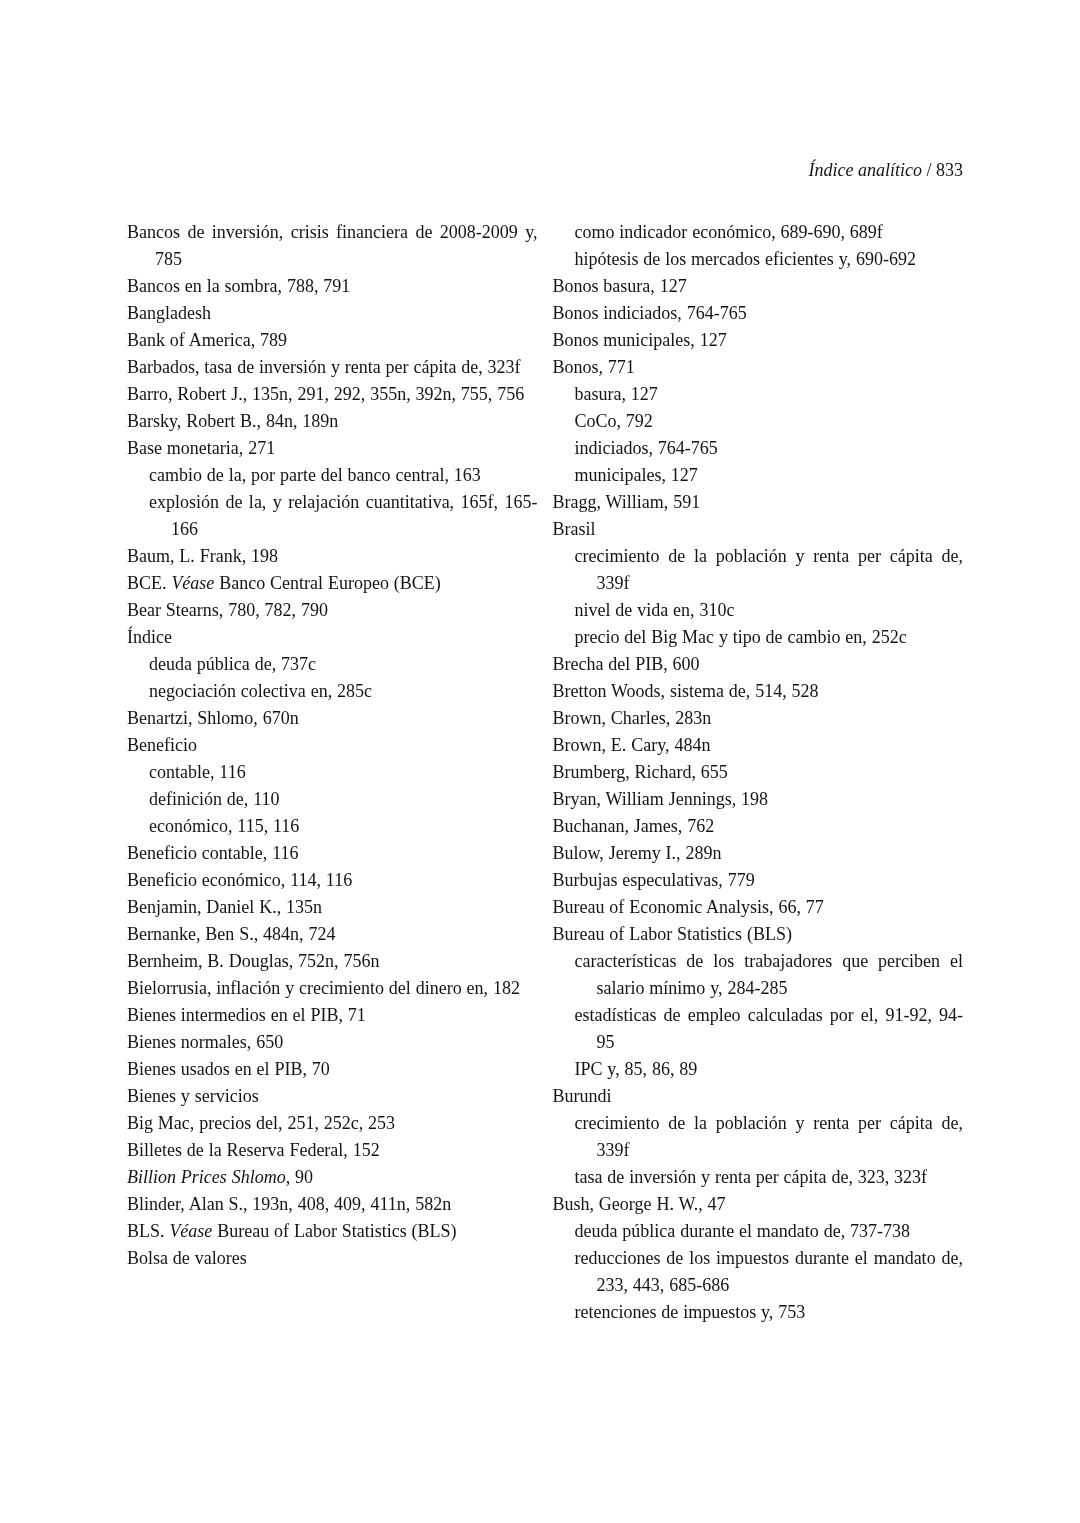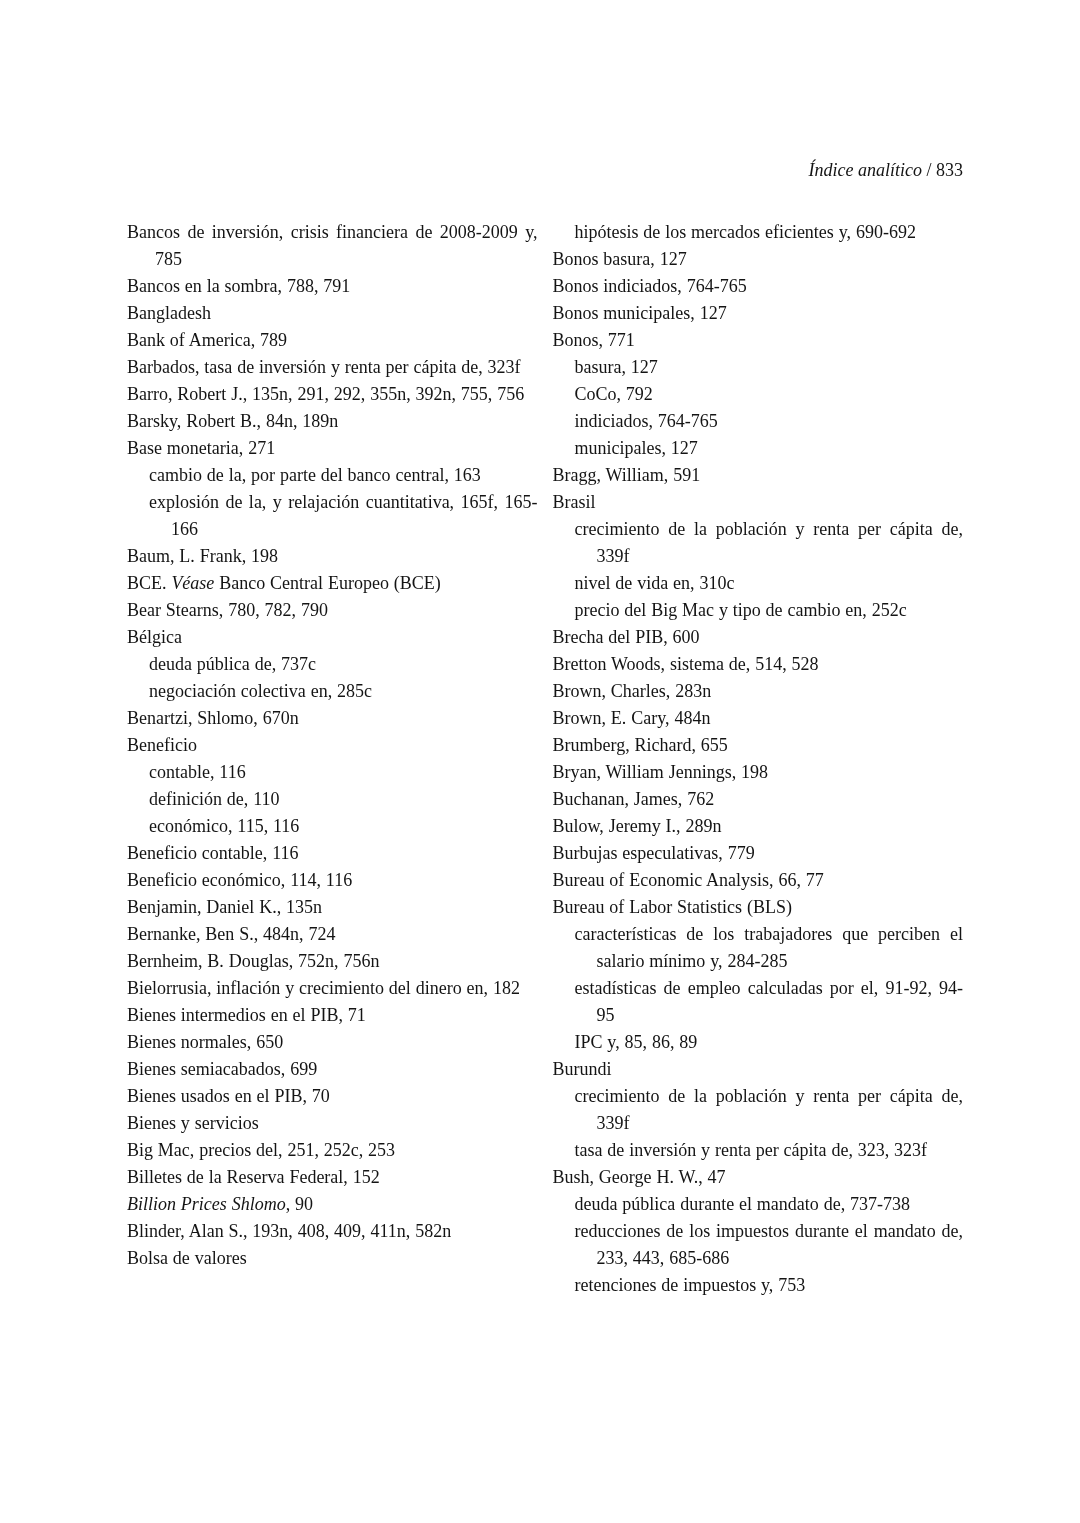--- a/index.html
+++ b/index.html
@@ -71,46 +71,47 @@
         <div class="entry level-0"><span>Bank of America, 789</span></div>
         <div class="entry level-0"><span>Barbados, tasa de inversión y renta per cápita de, 323f</span></div>
         <div class="entry level-0"><span>Barro, Robert J., 135n, 291, 292, 355n, 392n, 755, 756</span></div>
         <div class="entry level-0"><span>Barsky, Robert B., 84n, 189n</span></div>
         <div class="entry level-0"><span>Base monetaria, 271</span></div>
         <div class="entry level-1"><span>cambio de la, por parte del banco central, 163</span></div>
         <div class="entry level-1"><span>explosión de la, y relajación cuantitativa, 165f, 165-166</span></div>
         <div class="entry level-0"><span>Baum, L. Frank, 198</span></div>
         <div class="entry level-0"><span>BCE. </span><span class="it">Véase</span><span> Banco Central Europeo (BCE)</span></div>
         <div class="entry level-0"><span>Bear Stearns, 780, 782, 790</span></div>
-        <div class="entry level-0"><span>Bélgica</span></div>
+        <div class="entry level-0"><span>Índice</span></div>
         <div class="entry level-1"><span>deuda pública de, 737c</span></div>
         <div class="entry level-1"><span>negociación colectiva en, 285c</span></div>
         <div class="entry level-0"><span>Benartzi, Shlomo, 670n</span></div>
         <div class="entry level-0"><span>Beneficio</span></div>
         <div class="entry level-1"><span>contable, 116</span></div>
         <div class="entry level-1"><span>definición de, 110</span></div>
         <div class="entry level-1"><span>económico, 115, 116</span></div>
         <div class="entry level-0"><span>Beneficio contable, 116</span></div>
         <div class="entry level-0"><span>Beneficio económico, 114, 116</span></div>
         <div class="entry level-0"><span>Benjamin, Daniel K., 135n</span></div>
         <div class="entry level-0"><span>Bernanke, Ben S., 484n, 724</span></div>
         <div class="entry level-0"><span>Bernheim, B. Douglas, 752n, 756n</span></div>
         <div class="entry level-0"><span>Bielorrusia, inflación y crecimiento del dinero en, 182</span></div>
         <div class="entry level-0"><span>Bienes intermedios en el PIB, 71</span></div>
         <div class="entry level-0"><span>Bienes normales, 650</span></div>
-        <div class="entry level-0"><span>Bienes semiacabados, 699</span></div>
         <div class="entry level-0"><span>Bienes usados en el PIB, 70</span></div>
         <div class="entry level-0"><span>Bienes y servicios</span></div>
         <div class="entry level-0"><span>Big Mac, precios del, 251, 252c, 253</span></div>
         <div class="entry level-0"><span>Billetes de la Reserva Federal, 152</span></div>
         <div class="entry level-0"><span class="it">Billion Prices Shlomo</span><span>, 90</span></div>
         <div class="entry level-0"><span>Blinder, Alan S., 193n, 408, 409, 411n, 582n</span></div>
+        <div class="entry level-0"><span>BLS. </span><span class="it">Véase</span><span> Bureau of Labor Statistics (BLS)</span></div>
         <div class="entry level-0"><span>Bolsa de valores</span></div>
       </div>
     <div class="col" id="col-right">
+        <div class="entry level-1"><span>como indicador económico, 689-690, 689f</span></div>
         <div class="entry level-1"><span>hipótesis de los mercados eficientes y, 690-692</span></div>
         <div class="entry level-0"><span>Bonos basura, 127</span></div>
         <div class="entry level-0"><span>Bonos indiciados, 764-765</span></div>
         <div class="entry level-0"><span>Bonos municipales, 127</span></div>
         <div class="entry level-0"><span>Bonos, 771</span></div>
         <div class="entry level-1"><span>basura, 127</span></div>
         <div class="entry level-1"><span>CoCo, 792</span></div>
         <div class="entry level-1"><span>indiciados, 764-765</span></div>
         <div class="entry level-1"><span>municipales, 127</span></div>
         <div class="entry level-0"><span>Bragg, William, 591</span></div>

